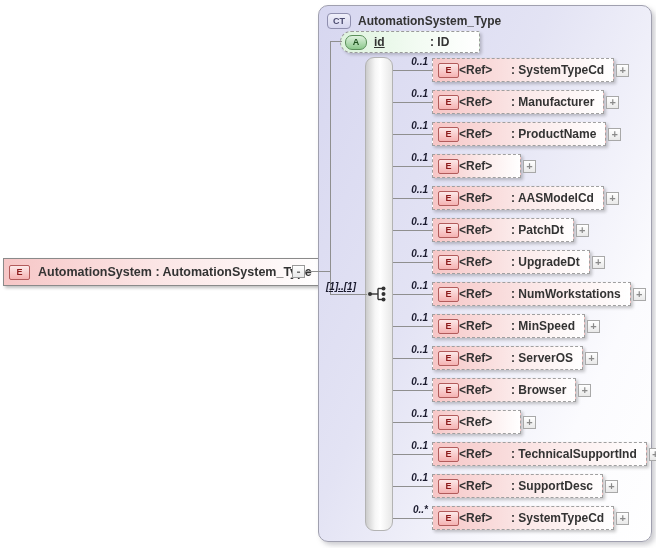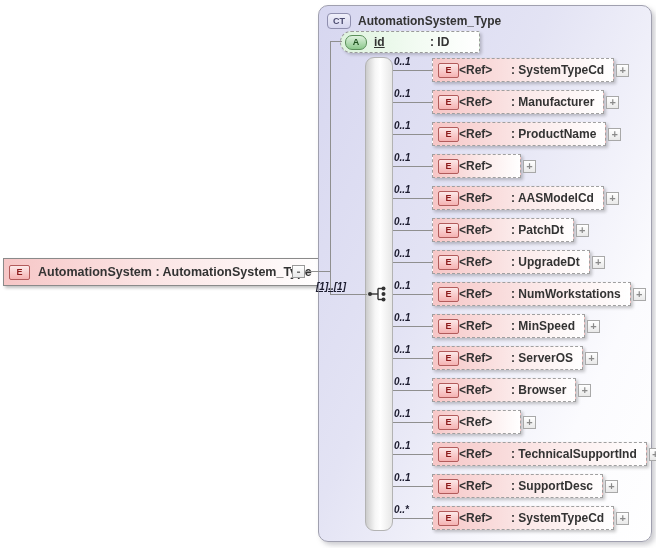--- a/index.html
+++ b/index.html
@@ -64,24 +64,24 @@
     display:flex;align-items:center;justify-content:center;z-index:4;line-height:1;
   }
   .seq-bar{
     position:absolute;left:365px;top:57px;width:28px;height:474px;
     border:1px solid #b3b3b3;border-radius:9px;box-sizing:border-box;
     background:linear-gradient(to right,#cccccc 0%,#f6f6f6 35%,#ffffff 55%,#e7e7e7 100%);
     z-index:2;
   }
   .seq-icon{position:absolute;left:366px;top:285px;z-index:4;}
   .card-label{
-    position:absolute;width:34px;white-space:nowrap;
+    position:absolute;width:34px;text-align:right;white-space:nowrap;
     font:italic bold 10px "Liberation Sans",sans-serif;color:#1b1b2e;z-index:4;
   }
-  .seq-card{position:absolute;left:316px;top:281px;font:italic bold 10px "Liberation Sans",sans-serif;color:#1b1b2e;z-index:4;text-decoration:underline;}
+  .seq-card{position:absolute;left:326px;top:281px;font:italic bold 10px "Liberation Sans",sans-serif;color:#1b1b2e;z-index:4;text-decoration:underline;}
   
   .row-wrap{position:absolute;display:flex;align-items:center;gap:2px;z-index:3;}
   .el-box{
     height:24px;border:1px dashed #a0a0a0;box-sizing:border-box;
     background:linear-gradient(to right,#f6c6c6 0%,#fbe9e9 55%,#ffffff 100%);
     box-shadow:2px 2px 3px rgba(0,0,0,.22);
     display:flex;align-items:center;padding:0 9px 0 5px;white-space:nowrap;
   }
   .ref-label{font:bold 12px "Liberation Sans",sans-serif;margin-left:0;width:52px;flex:none;}
   .type-label{font:bold 12px "Liberation Sans",sans-serif;}

